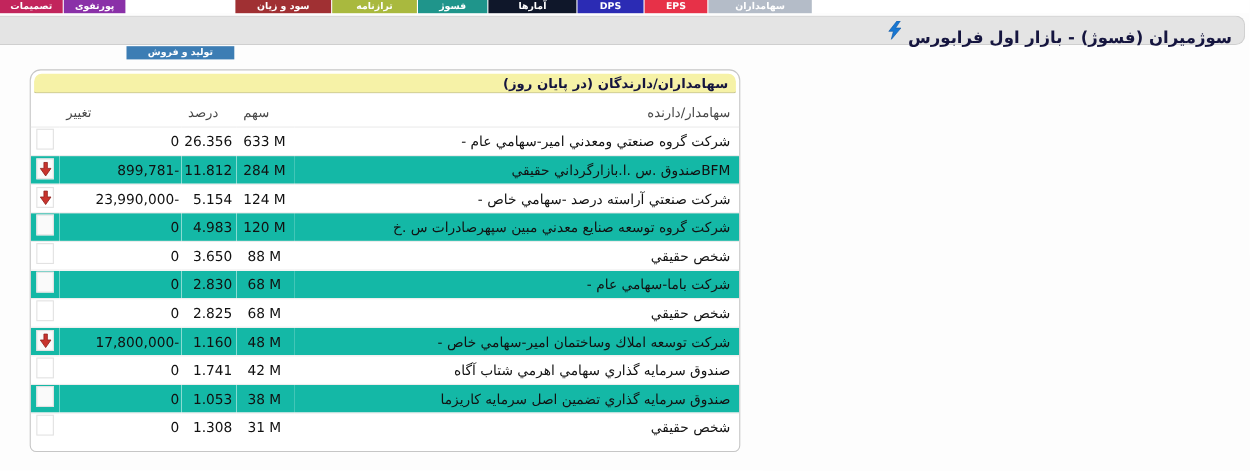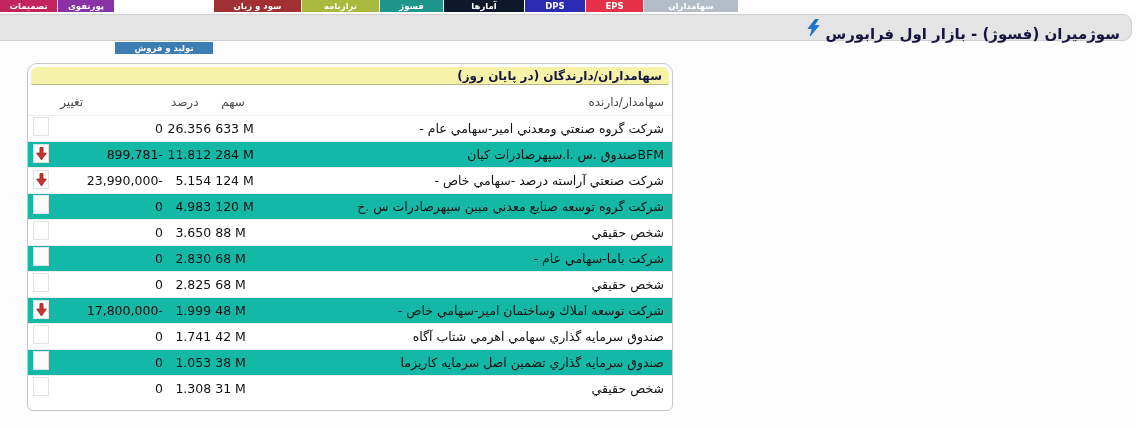--- a/index.html
+++ b/index.html
@@ -41,21 +41,21 @@
   table.holders col.c-chg    { width:110px; }
   table.holders col.c-arrow  { width:26px; }
   table.holders th { font-size:12px; font-weight:normal; color:#4a4a4a; height:26px;
                      vertical-align:middle; white-space:nowrap;margin-left:34px; }
   th.h-name { text-align:right; padding-right:8px; }
   th.h-num  { text-align:left; padding-left:6px; }
   table.holders td { height:26px; vertical-align:middle; font-size:12.5px; color:#111;
                      white-space:nowrap; overflow:hidden; border-top:1px solid #ececec; }
   tr.stripe td { background:#14b8a6; }
   td.cell-name   { text-align:right; padding-right:8px; direction:rtl; }
-  td.cell-shares { direction:ltr; text-align:left; padding-right:2px; }
+  td.cell-shares { direction:ltr; text-align:center; padding-right:2px; }
   td.cell-pct    { direction:ltr; text-align:right; padding-right:4px; }
   td.cell-chg    { direction:ltr; text-align:right; padding-right:2px; }
   td.cell-arrow  { text-align:center; }
   .arrow-box { display:inline-flex; align-items:center; justify-content:center;
                width:16px; height:19px; background:#ffffff; border:1px solid #e2e2e2; }
   tr.stripe .arrow-box { background:#fafafa; }
   .arrow-box svg { display:block; }
 </style>
 </head>
 <body>
@@ -108,21 +108,21 @@
       </thead>
       <tbody id="rows-body">
           <tr class="">
             <td class="cell-name">شرکت گروه صنعتي ومعدني امير-سهامي عام -</td>
             <td class="cell-shares">633 M</td>
             <td class="cell-pct">26.356</td>
             <td class="cell-chg">0</td>
             <td class="cell-arrow"><span class="arrow-box"></span></td>
           </tr>
           <tr class="stripe">
-            <td class="cell-name">BFMصندوق .س .ا.سپهرصادرات کيان</td>
+            <td class="cell-name">BFMصندوق .س .ا.بازارگرداني حقيقي</td>
             <td class="cell-shares">284 M</td>
             <td class="cell-pct">11.812</td>
             <td class="cell-chg">899,781-</td>
             <td class="cell-arrow"><span class="arrow-box">
                 <svg width="11" height="14" viewBox="0 0 12 15">
                   <path d="M4.3 0.5 H7.7 V6.5 H11.3 L6 14 L0.7 6.5 H4.3 Z" fill="#c9342e" stroke="#8e1f1b" stroke-width="0.8"></path>
                 </svg>
               </span></td>
           </tr>
           <tr class="">
@@ -160,21 +160,21 @@
           <tr class="">
             <td class="cell-name">شخص حقيقي</td>
             <td class="cell-shares">68 M</td>
             <td class="cell-pct">2.825</td>
             <td class="cell-chg">0</td>
             <td class="cell-arrow"><span class="arrow-box"></span></td>
           </tr>
           <tr class="stripe">
             <td class="cell-name">شرکت توسعه املاك وساختمان امير-سهامي خاص -</td>
             <td class="cell-shares">48 M</td>
-            <td class="cell-pct">1.999</td>
+            <td class="cell-pct">1.160</td>
             <td class="cell-chg">17,800,000-</td>
             <td class="cell-arrow"><span class="arrow-box">
                 <svg width="11" height="14" viewBox="0 0 12 15">
                   <path d="M4.3 0.5 H7.7 V6.5 H11.3 L6 14 L0.7 6.5 H4.3 Z" fill="#c9342e" stroke="#8e1f1b" stroke-width="0.8"></path>
                 </svg>
               </span></td>
           </tr>
           <tr class="">
             <td class="cell-name">صندوق سرمايه گذاري سهامي اهرمي شتاب آگاه</td>
             <td class="cell-shares">42 M</td>

